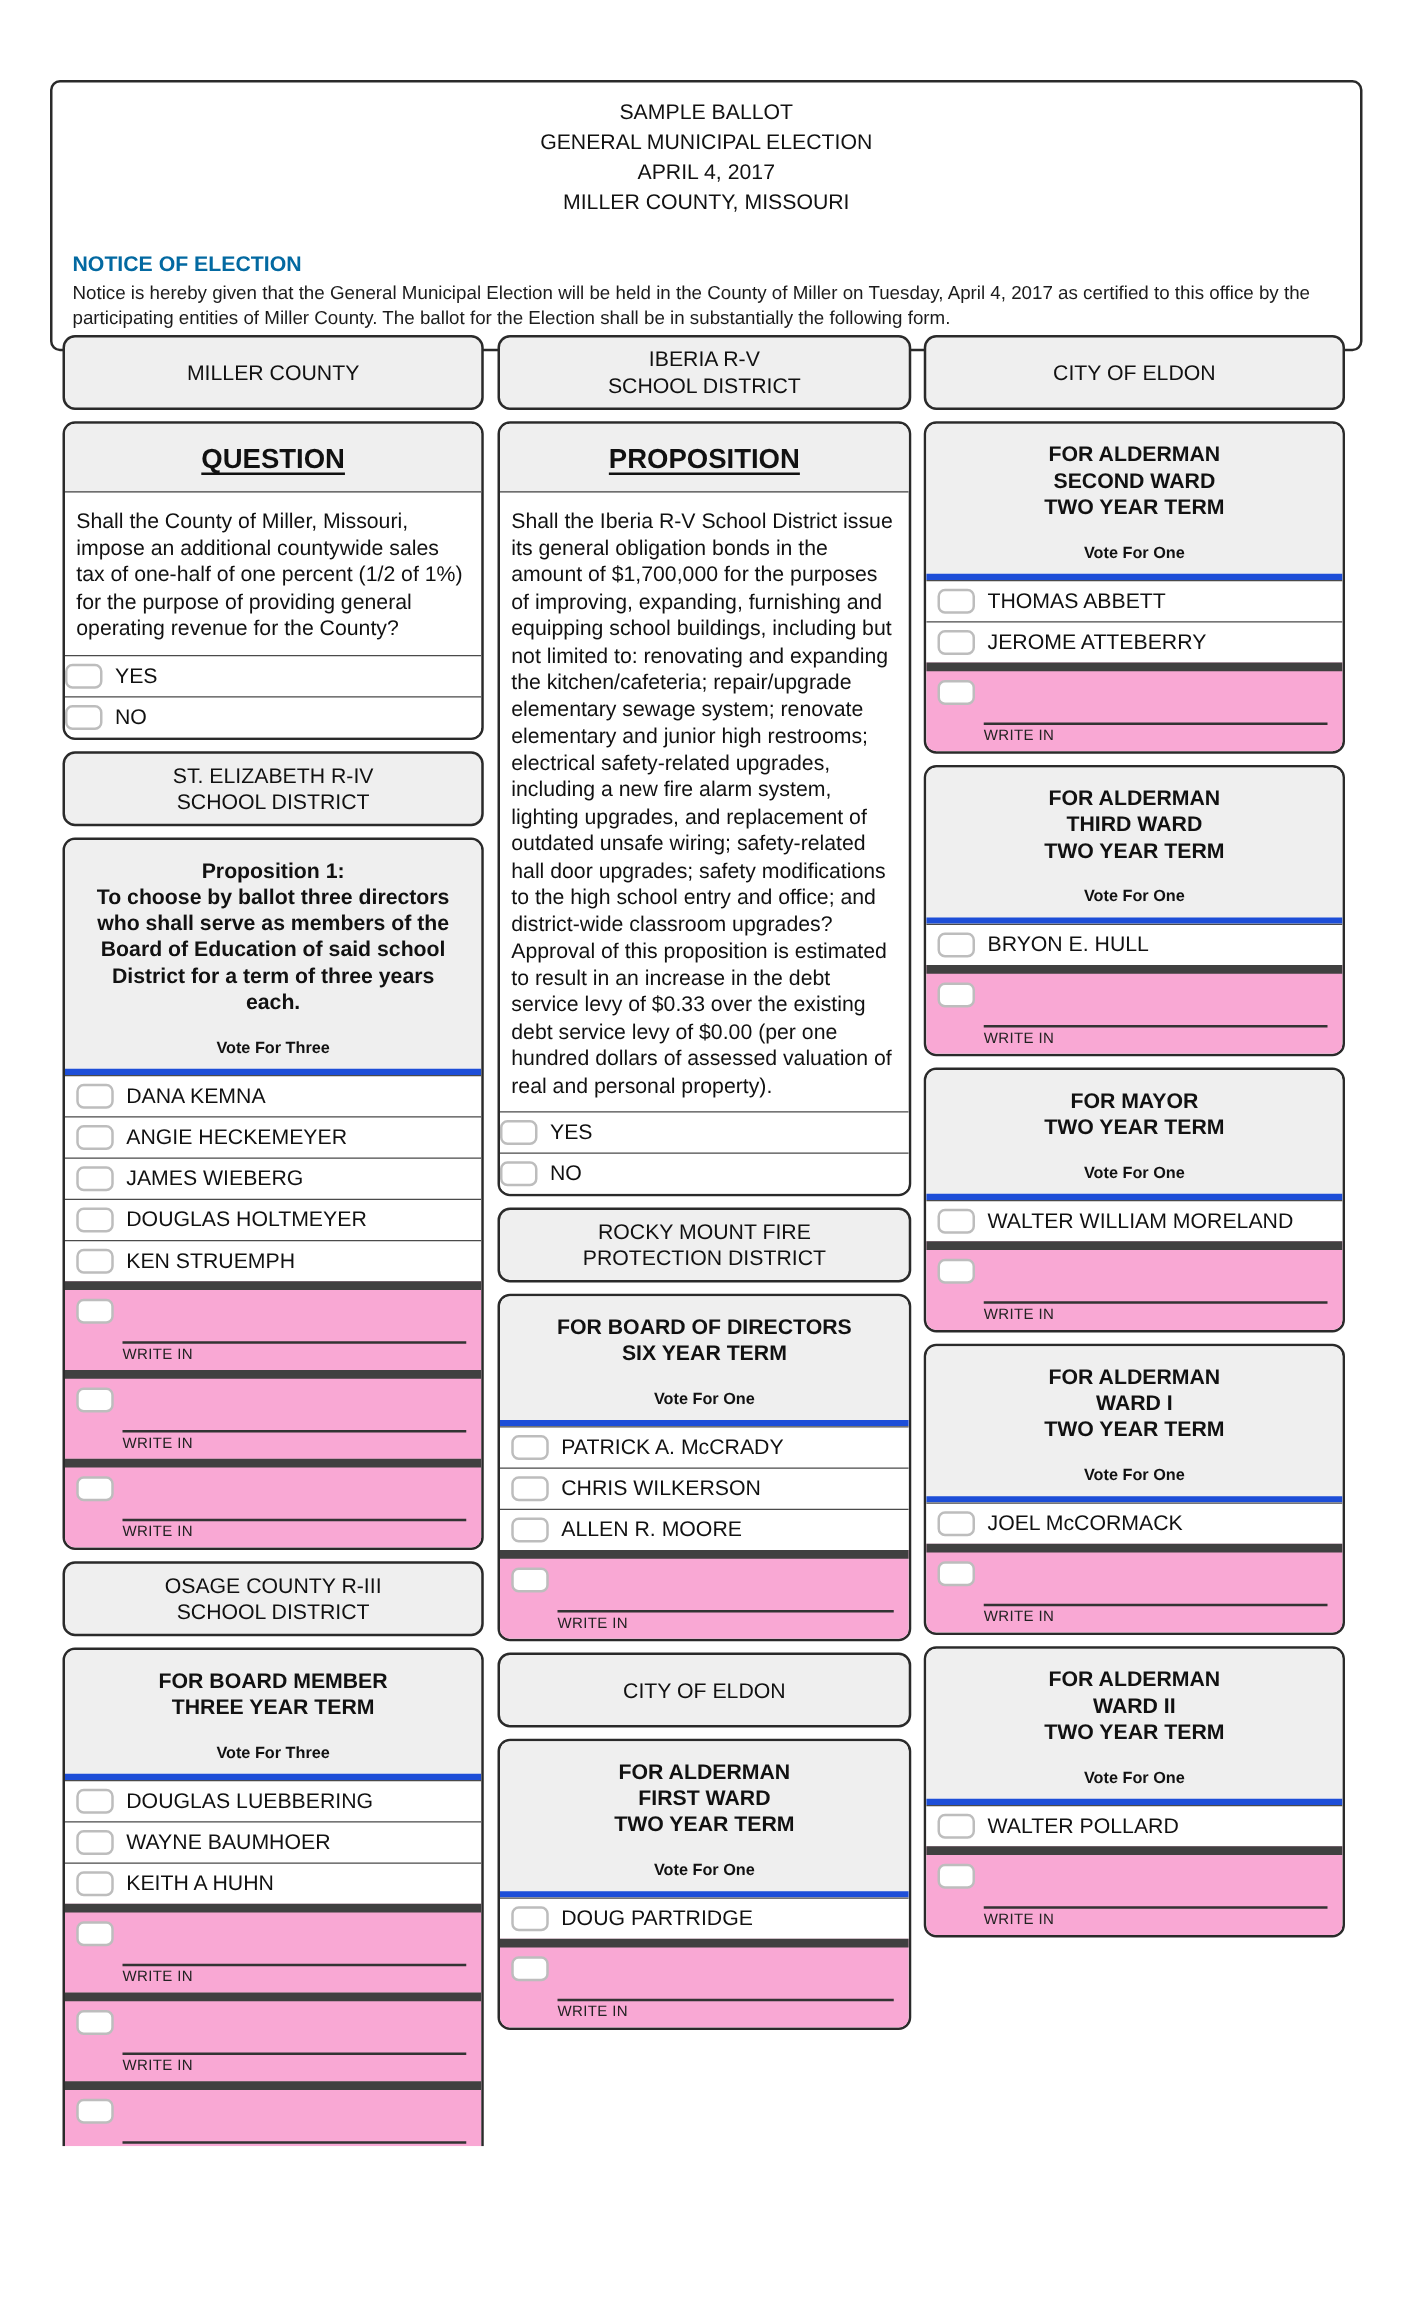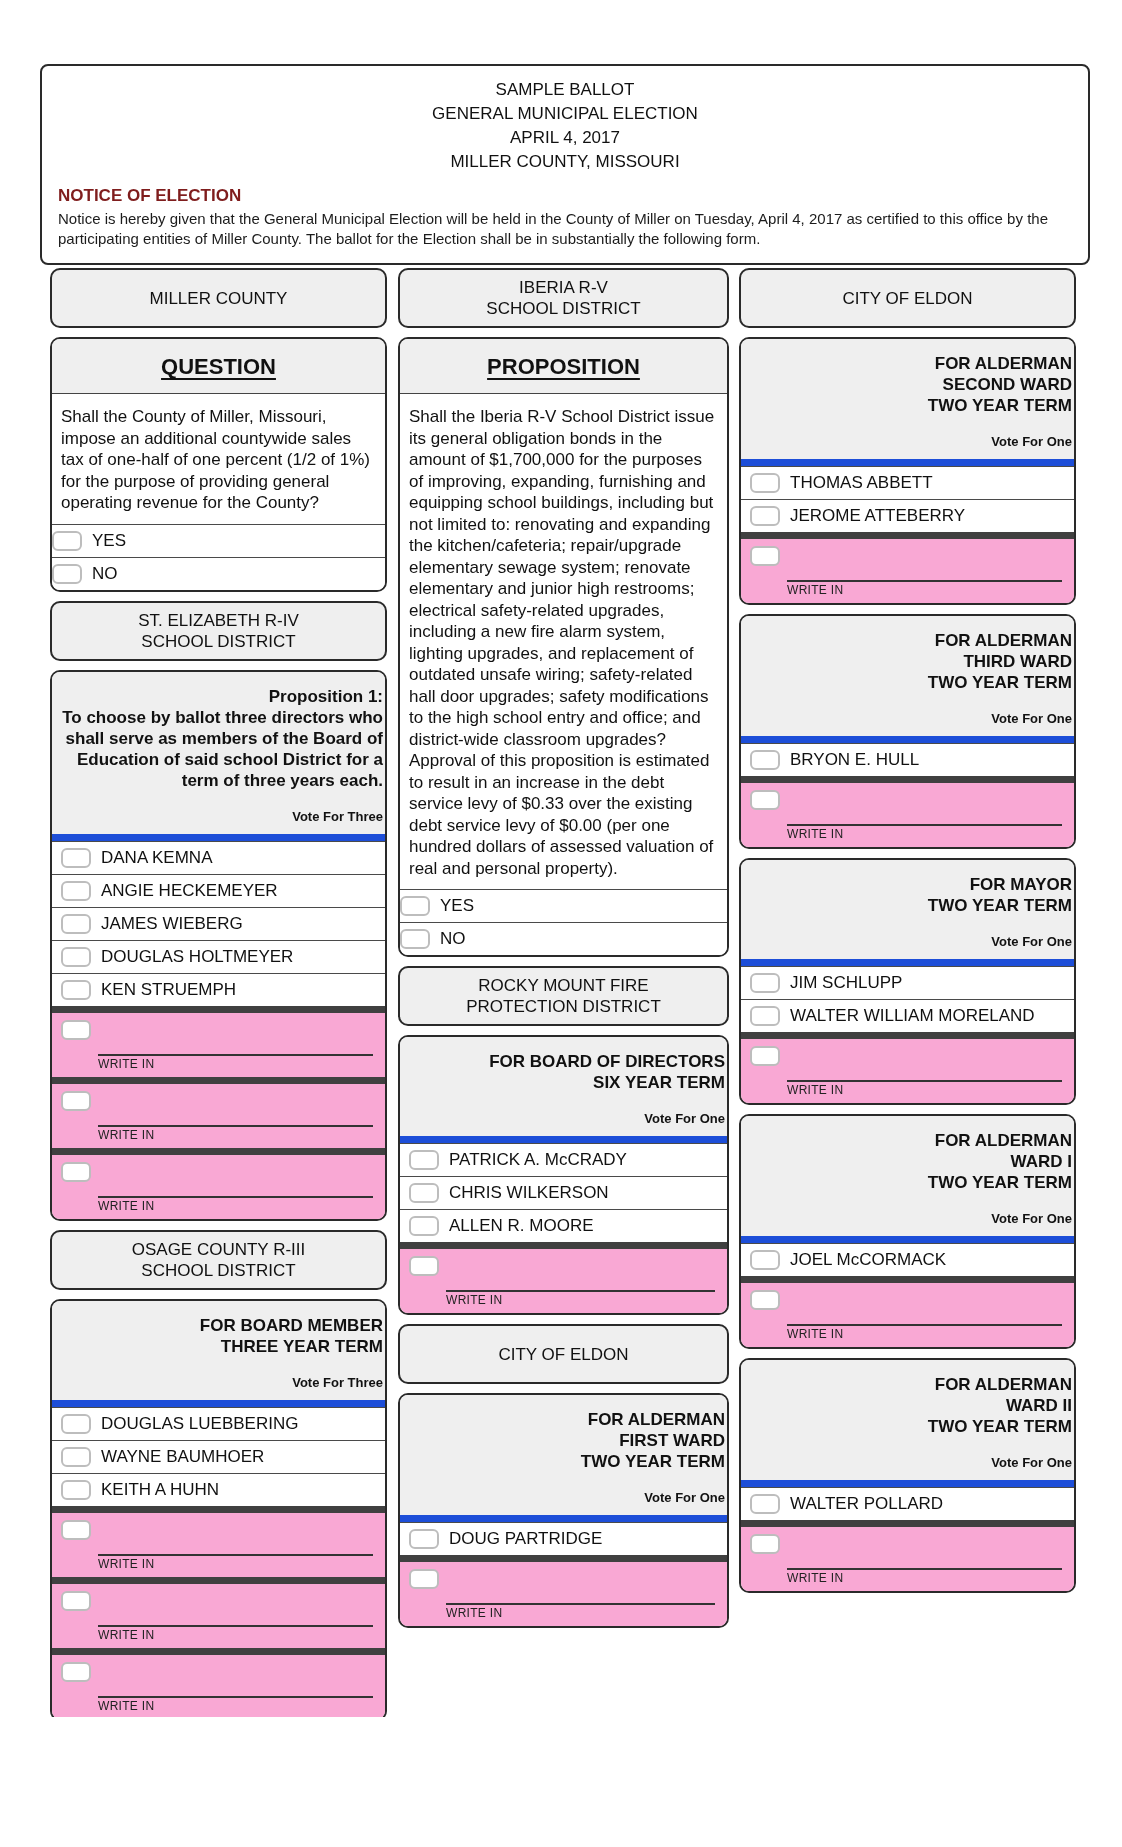--- a/index.html
+++ b/index.html
@@ -6,21 +6,21 @@
   .page {
     position:relative; width:1122px; height:1717px; background:#fff;
     font-family:"Liberation Sans", sans-serif; color:#111; overflow:hidden;
   }
   
   .notice-box {
     position:absolute; left:40px; top:64px; width:1050px; box-sizing:border-box;
     border:2px solid #2a2a2a; border-radius:8px; padding:12px 16px 14px; background:#fff;
   }
   .title-line { text-align:center; font-size:17px; line-height:24px; color:#111; }
-  .notice-title { font-size:17px; font-weight:bold; margin-top:12px; color:#7f1d1d; }
+  .notice-title { font-size:17px; font-weight:bold; margin-top:28px; color:#0369a1; }
   .notice-text { font-size:15px; line-height:20px; margin-top:3px; color:#1c1c1c; }
 
   
   .col { position:absolute; top:268px; }
   #col-0 { left:50px;  width:337px; }
   #col-1 { left:398px; width:331px; }
   #col-2 { left:739px; width:337px; }
 
   .sec {
     box-sizing:border-box; border:2px solid #2a2a2a; border-radius:10px;
@@ -32,21 +32,21 @@
   .hdr-line { font-size:17px; line-height:21px; text-align:center; color:#111; }
 
   
   .q-head { background:#efefef; border-bottom:1px solid #444; text-align:center; padding:15px 0 13px; }
   .q-title { font-size:22px; font-weight:bold; text-decoration:underline; text-decoration-thickness:2px; text-underline-offset:4px; color:#111; }
   .q-body { padding:12px 9px 10px; font-size:17px; line-height:21.5px; color:#111; }
   .opt-row { border-top:1px solid #4a4a4a; height:32px; display:flex; align-items:center; padding-left:0; background:#fff; }
   .opt-label { font-size:17px; margin-left:10px; color:#111; }
 
   
-  .c-head { background:#efefef; border-bottom:7px solid #1d4ed8; text-align:right; padding:14px 2px 10px; }
+  .c-head { background:#efefef; border-bottom:5px solid #1d4ed8; text-align:center; padding:14px 18px 10px; }
   .c-title p { margin:0; font-size:17px; font-weight:bold; line-height:21px; color:#111; }
   .vote-for { font-size:13px; font-weight:bold; margin-top:18px; color:#111; }
   .cand-row { border-top:1px solid #4a4a4a; height:32px; display:flex; align-items:center; padding-left:9px; background:#fff; }
   .cand-name { font-size:17px; margin-left:10px; color:#111; white-space:nowrap; }
 
   
   .cb {
     width:30px; height:20px; box-sizing:border-box; flex:none;
     border:2.5px solid #bdbdbd; border-radius:6px; background:#fff;
   }
@@ -293,24 +293,20 @@
       <div class="sec">
         <div class="c-head">
           <div class="c-title">
             <p>FOR MAYOR</p>
             <p>TWO YEAR TERM</p>
           </div>
           <div class="vote-for">Vote For One</div>
         </div>
         <div class="cand-row">
           <span class="cb"></span>
-          <span class="cand-name">JIM SCHLUPP</span>
-        </div>
-        <div class="cand-row">
-          <span class="cb"></span>
           <span class="cand-name">WALTER WILLIAM MORELAND</span>
         </div>
         <div class="wi-row">
           <span class="cb"></span>
           <span class="wi-line"></span>
           <span class="wi-label">WRITE IN</span>
         </div>
       </div>
       <div class="sec">
         <div class="c-head">

